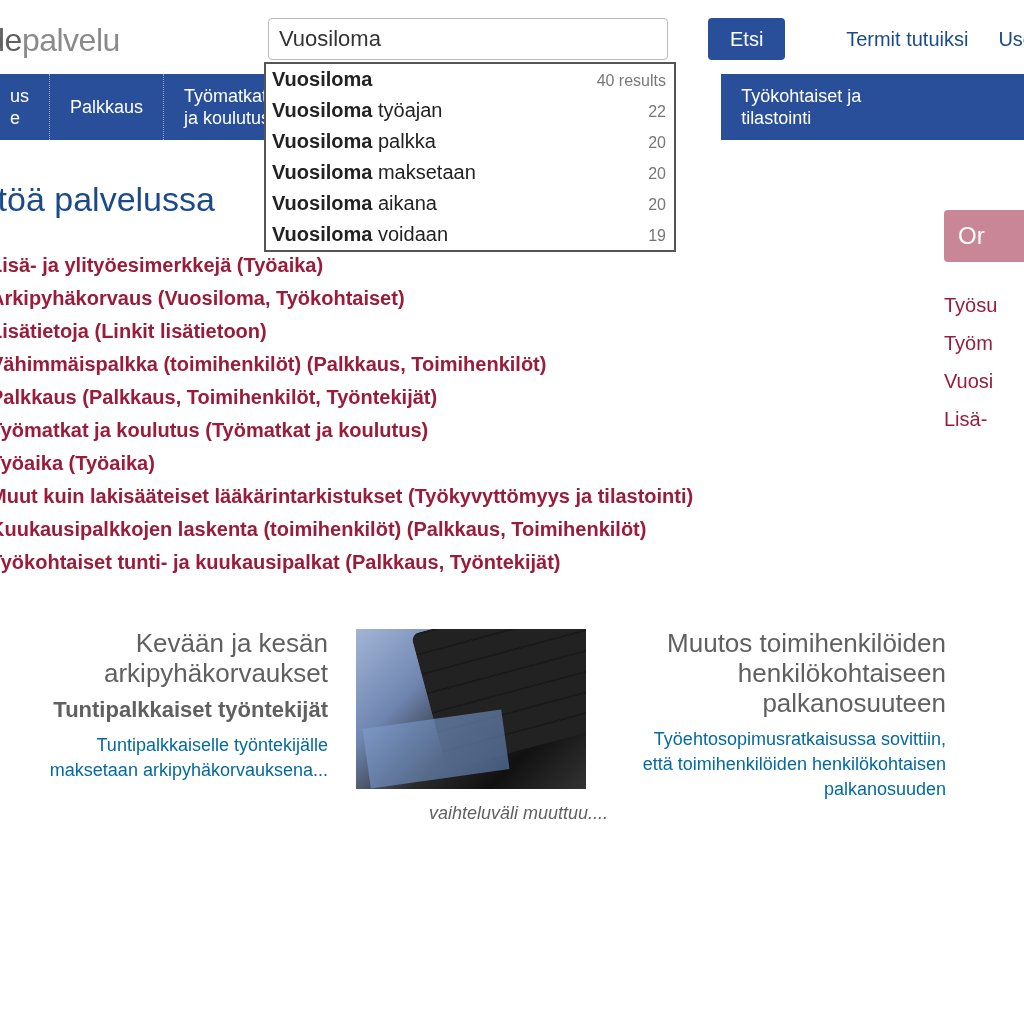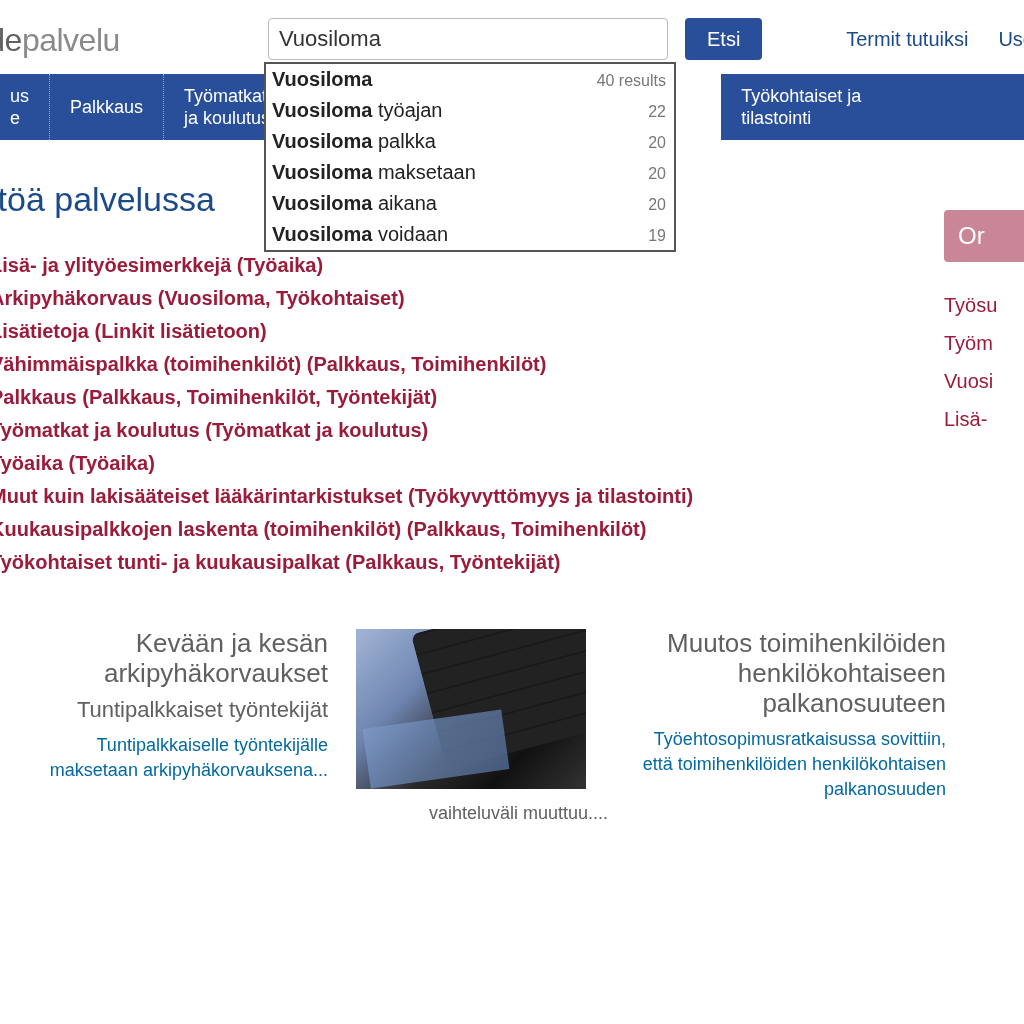--- a/index.html
+++ b/index.html
@@ -34,21 +34,21 @@
     width: 400px;
     height: 42px;
     font-size: 22px;
     padding: 4px 10px;
     border: 1px solid #bbb;
     border-radius: 4px;
     outline: none;
     color: #333;
   }
   .search-btn {
-    margin-left: 17px;
+    margin-left: 40px;
     height: 42px;
     background: #2a4f9a;
     color: #fff;
     border: none;
     border-radius: 4px;
     font-size: 20px;
     padding: 0 22px;
     cursor: pointer;
   }
   .top-links {
@@ -141,32 +141,32 @@
     white-space: nowrap;
   }
   .articles {
     display: flex;
     margin-top: 50px;
     gap: 28px;
     margin-left: 18px;
     text-align: right;
   }
   .article { width: 310px; flex-shrink: 0; }
-  .article.img-col { width: 252px; }
+  .article.img-col { width: 252px; font-style: italic; }
   .article h3 {
     font-size: 26px;
     color: #606060;
     font-weight: 400;
     line-height: 1.15;
     margin-bottom: 8px;
   }
   .article h4 {
     font-size: 22px;
     color: #606060;
-    font-weight: 400;
+    font-weight: 700;
     line-height: 1.2;
     margin-bottom: 10px;
   }
   .article p {
     font-size: 18px;
     color: #0369a1;
     line-height: 1.4;
   }
   .article p.red { color: #9b1c3a; }
   .article p.red b { font-weight: 700; margin-left: 44px; }

